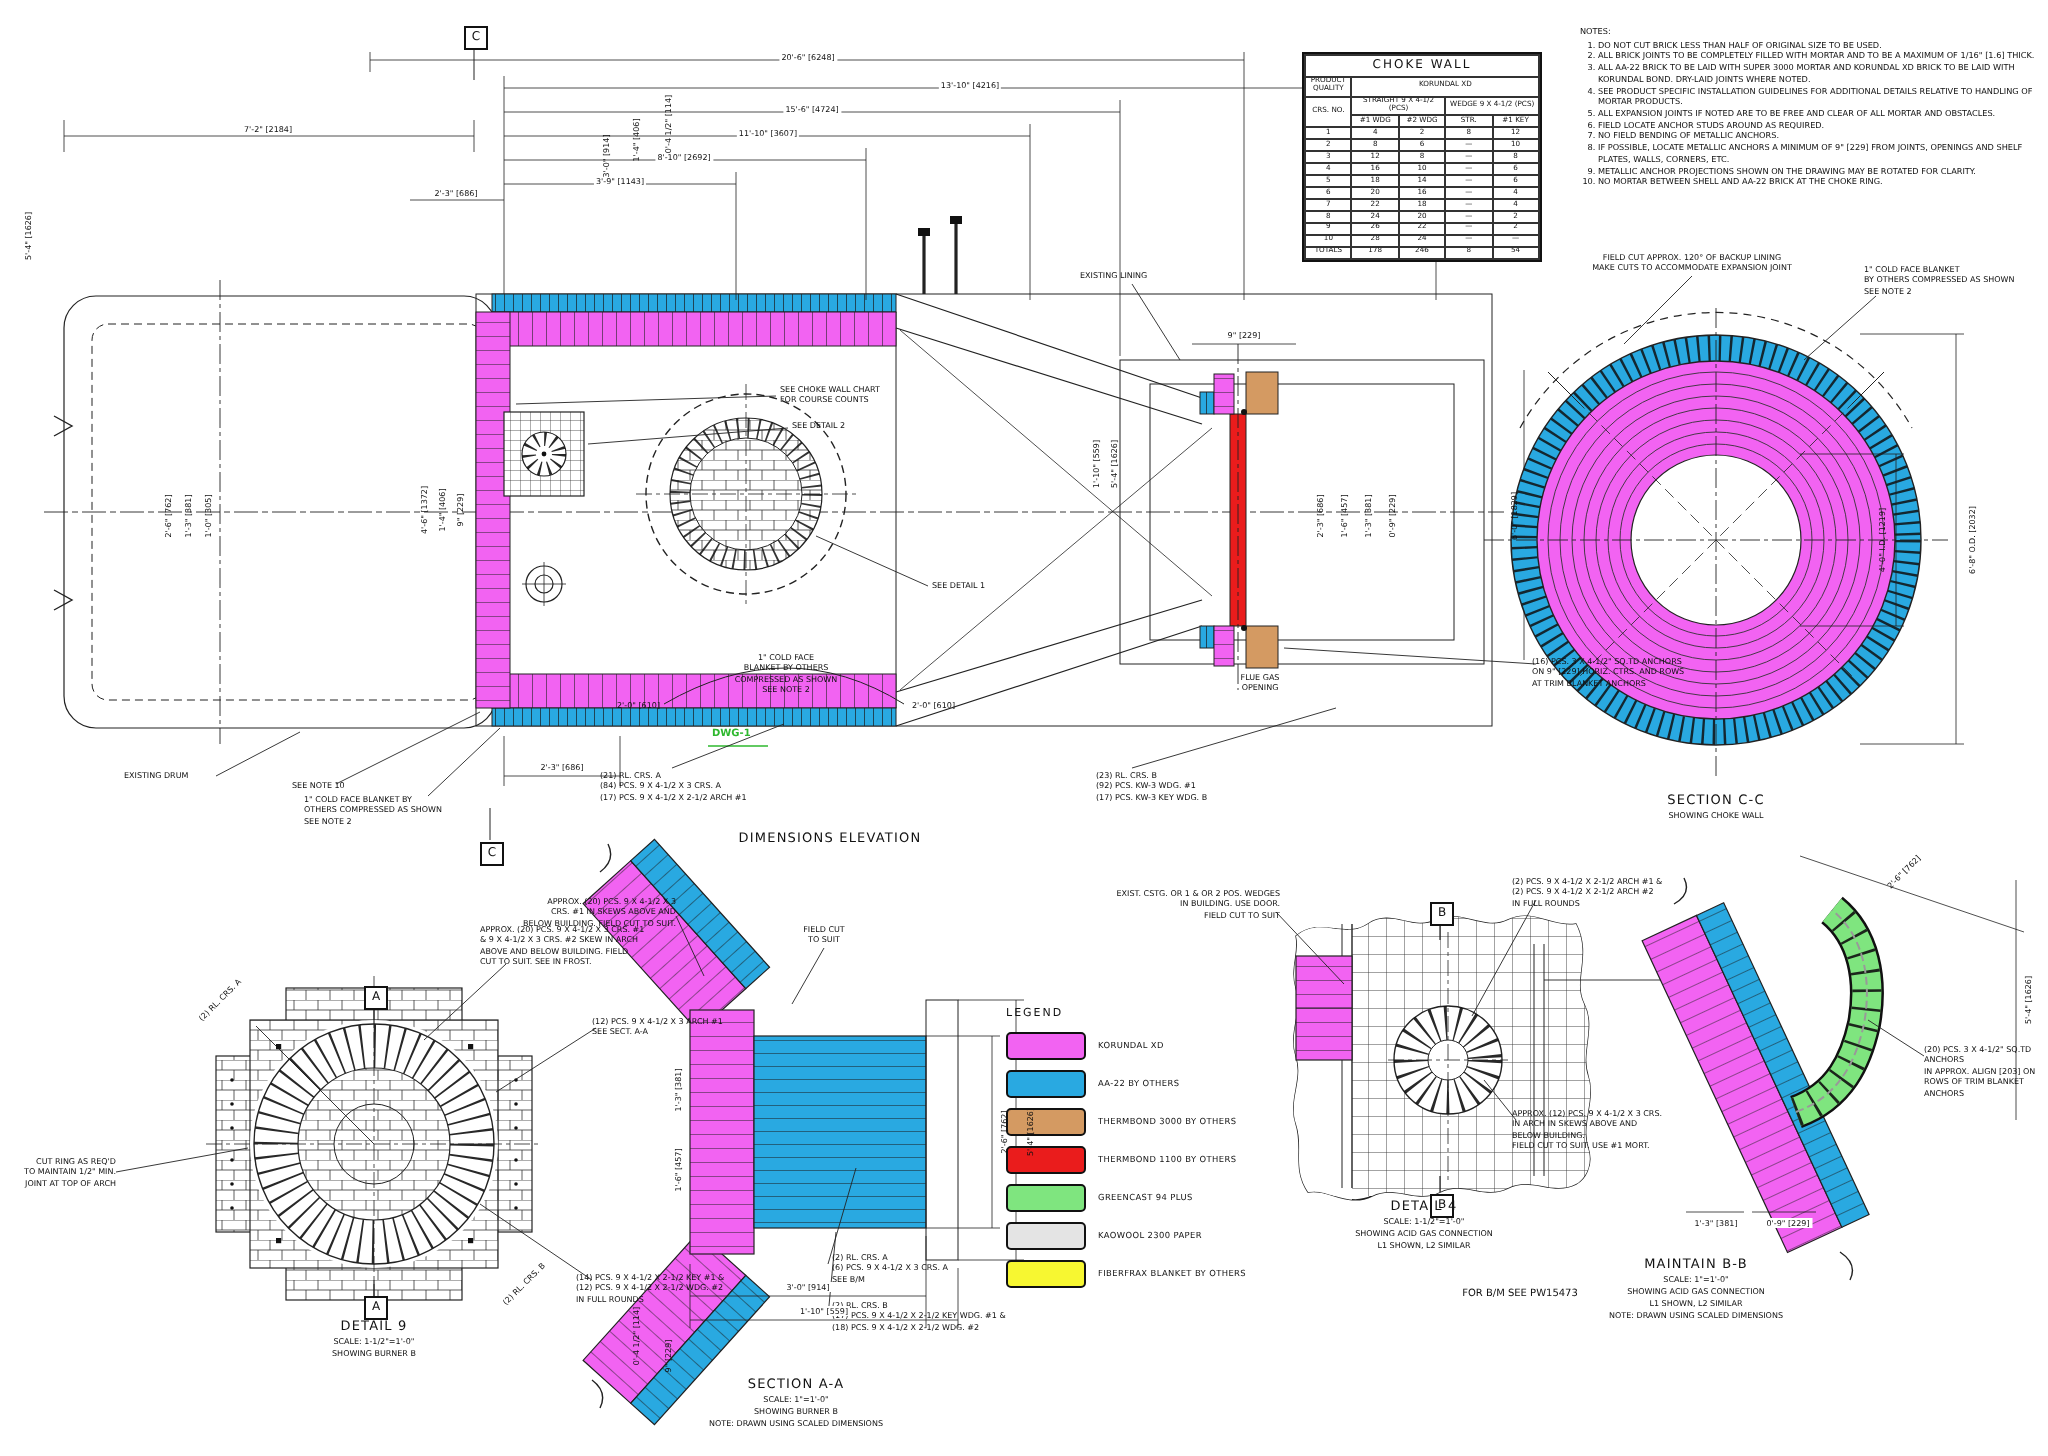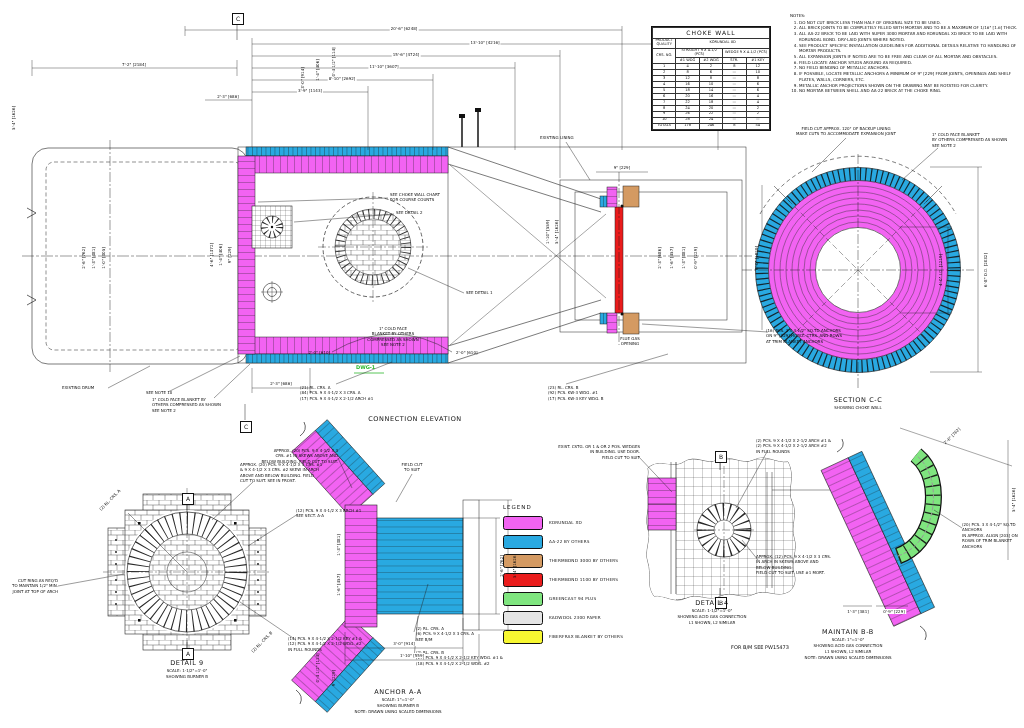--- a/index.html
+++ b/index.html
@@ -517,29 +517,29 @@
   </div>
 </div>
 
 <div class="flag" style="left:232px;top:13px">C</div>
 <div class="flag" style="left:240px;top:421px">C</div>
 <div class="flag" style="left:182px;top:493px">A</div>
 <div class="flag" style="left:182px;top:648px">A</div>
 <div class="flag" style="left:715px;top:451px">B</div>
 <div class="flag" style="left:715px;top:597px">B</div>
 
-<div class="t s6 c" style="left:415px;top:415px">CONNECTION ELEVATION</div>
+<div class="t s6 c" style="left:415px;top:415px">DIMENSIONS ELEVATION</div>
 <div class="t s6 c" style="left:858px;top:396px">SECTION C-C</div>
 <div class="t c" style="left:858px;top:405px">SHOWING CHOKE WALL</div>
 
 <div class="t s6 c" style="left:187px;top:659px">DETAIL 9</div>
 <div class="t c" style="left:187px;top:668px">SCALE: 1-1/2"=1'-0"</div>
 <div class="t c" style="left:187px;top:674px">SHOWING BURNER B</div>
 
-<div class="t s6 c" style="left:398px;top:688px">ANCHOR A-A</div>
+<div class="t s6 c" style="left:398px;top:688px">SECTION A-A</div>
 <div class="t c" style="left:398px;top:697px">SCALE: 1"=1'-0"</div>
 <div class="t c" style="left:398px;top:703px">SHOWING BURNER B</div>
 <div class="t c" style="left:398px;top:709px">NOTE: DRAWN USING SCALED DIMENSIONS</div>
 
 <div class="t s6 c" style="left:712px;top:599px">DETAIL 4</div>
 <div class="t c" style="left:712px;top:608px">SCALE: 1-1/2"=1'-0"</div>
 <div class="t c" style="left:712px;top:614px">SHOWING ACID GAS CONNECTION</div>
 <div class="t c" style="left:712px;top:620px">L1 SHOWN, L2 SIMILAR</div>
 
 <div class="t s6 c" style="left:848px;top:628px">MAINTAIN B-B</div>

